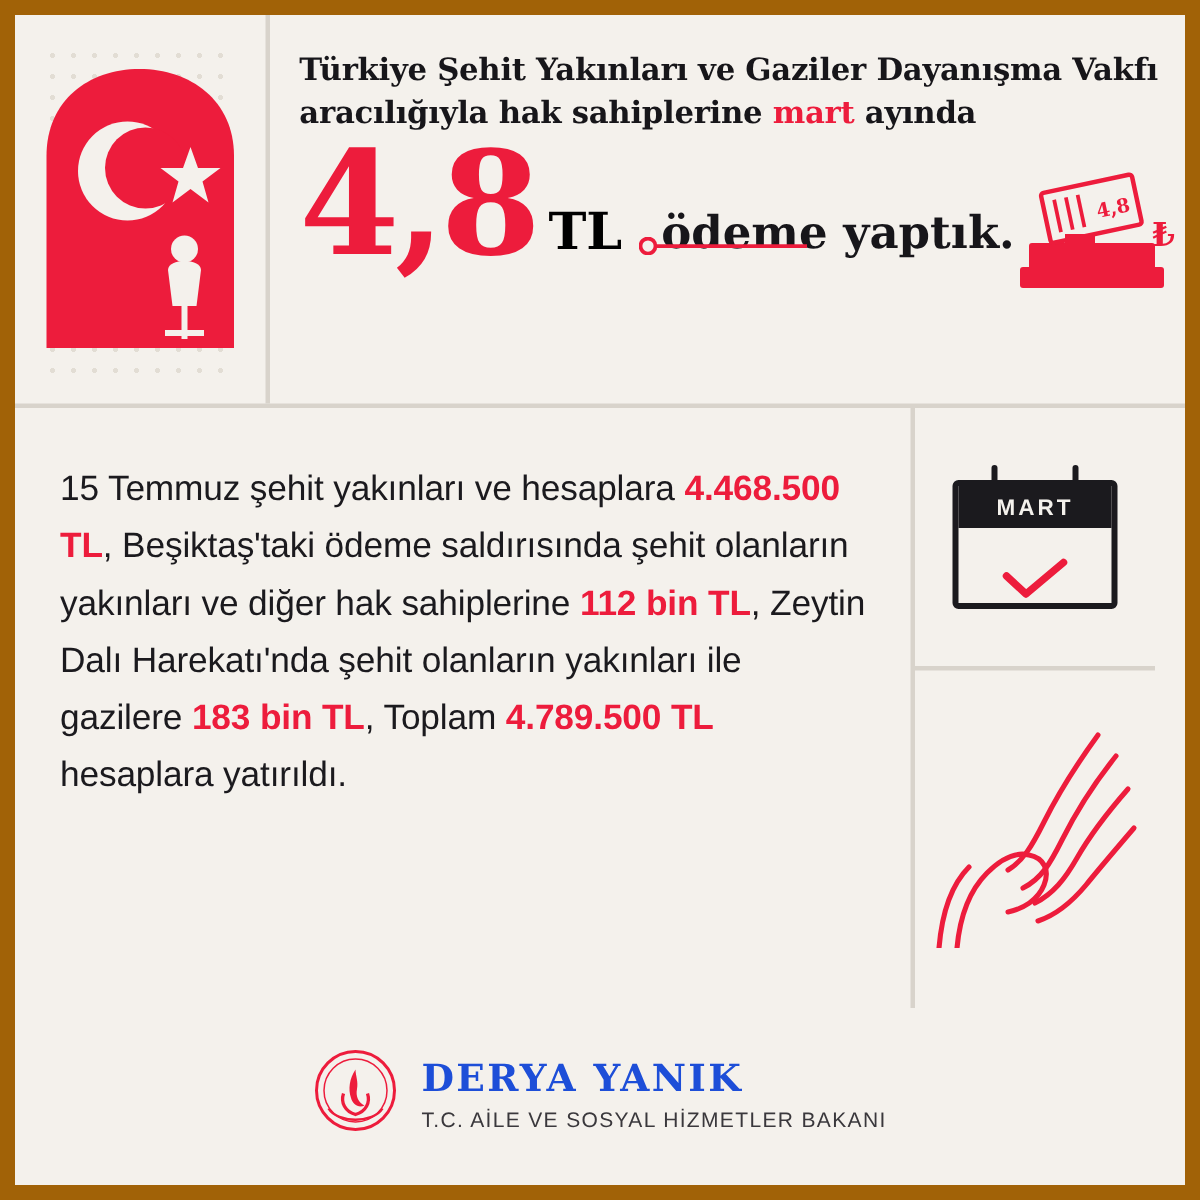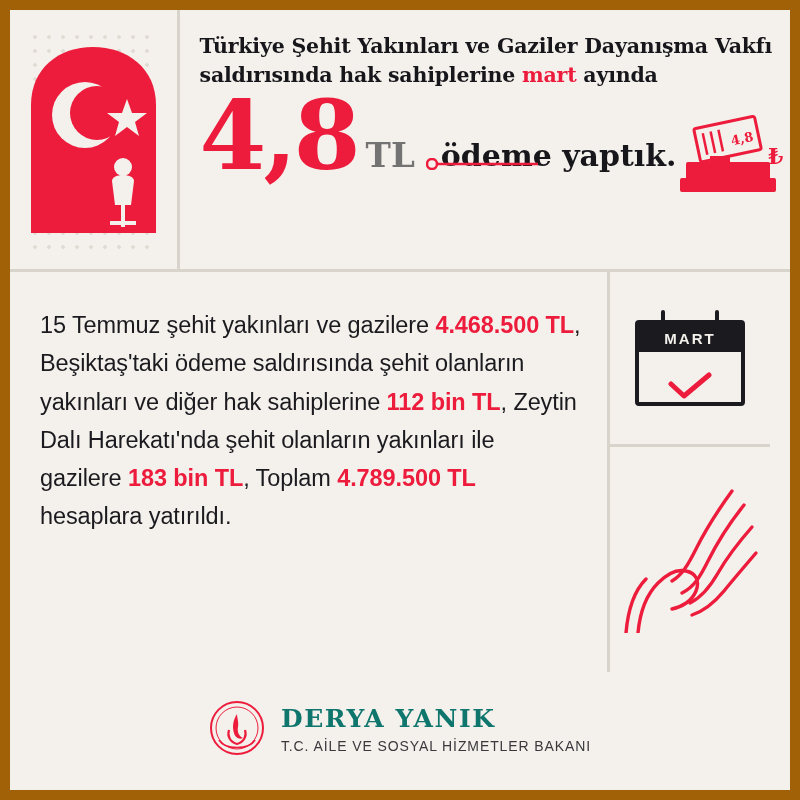--- a/index.html
+++ b/index.html
@@ -79,21 +79,21 @@
     font-size: 36px;
     line-height: 1;
     color: #17161a;
     letter-spacing: -0.5px;
   }
   .unit-bot {
     font-family: "DejaVu Serif", serif;
     font-weight: bold;
     font-size: 34px;
     line-height: 1.1;
-    color: #737373;
+    color: #000000;
     margin-top: 16px;
   }
   .odeme {
     font-family: "DejaVu Serif", serif;
     font-weight: bold;
     font-size: 30px;
     color: #17161a;
     margin-left: 26px;
     padding-bottom: 8px;
     white-space: nowrap;
@@ -180,21 +180,21 @@
     align-items: center;
     justify-content: center;
     gap: 16px;
   }
   .emblem { flex: 0 0 auto; }
   .f-name {
     font-family: "DejaVu Serif", serif;
     font-weight: bold;
     font-size: 25px;
     letter-spacing: 1.6px;
-    color: #0f766e;
+    color: #1d4ed8;
     line-height: 1.1;
   }
   .f-title {
     font-size: 14px;
     font-weight: normal;
     letter-spacing: 0.9px;
     color: #3a383c;
     margin-top: 5px;
   }
 </style>
@@ -222,21 +222,21 @@
           <rect x="99" y="178" width="26" height="4" fill="#f4f1ec"></rect>
         </svg>
       </div>
     </div>
 
     <div class="top-right">
       <div class="head-line">
         <span>Türkiye Şehit Yakınları ve Gaziler Dayanışma Vakfı</span>
       </div>
       <div class="head-line">
-        <span>saldırısında hak sahiplerine </span><span class="red">mart</span><span> ayında</span>
+        <span>aracılığıyla hak sahiplerine </span><span class="red">mart</span><span> ayında</span>
       </div>
 
       <div class="bignum-wrap">
         <div class="bignum">4,8</div>
         <div class="unit">
           <div class="unit-bot">TL</div>
         </div>
         <div class="odeme">ödeme yaptık.</div>
       </div>
 
@@ -258,21 +258,21 @@
           </g>
           <rect x="36" y="50" width="20" height="36" fill="#ed1c3c"></rect>
           <text x="94" y="58" font-family="DejaVu Serif, serif" font-size="22" font-weight="bold" fill="#ed1c3c">₺</text>
         </svg>
       </div>
     </div>
   </div>
 
   <div class="body">
     <div class="text-col">
-      <p class="para"><b>15 Temmuz</b><span> şehit yakınları ve gazilere</span>
+      <p class="para"><b>15 Temmuz</b><span> şehit yakınları ve hesaplara</span>
         <span class="amount">4.468.500 TL</span><span>,</span>
         <b>Beşiktaş'taki ödeme saldırısında</b><span> şehit olanların yakınları ve diğer hak sahiplerine </span><span class="amount">112 bin TL</span><span>,</span>
         <b>Zeytin Dalı Harekatı'</b><span>nda şehit olanların yakınları ile gazilere </span><span class="amount">183 bin TL</span><span>,</span>
         <b>Toplam </b><span class="amount">4.789.500 TL</span>
         <span>hesaplara yatırıldı.</span>
       </p>
     </div>
 
     <div class="side-col">
       <div class="cal-box">

